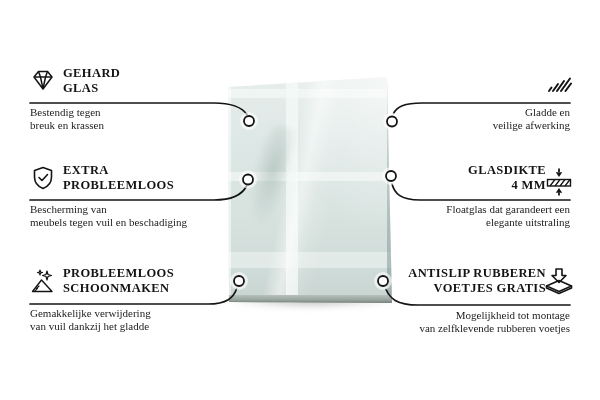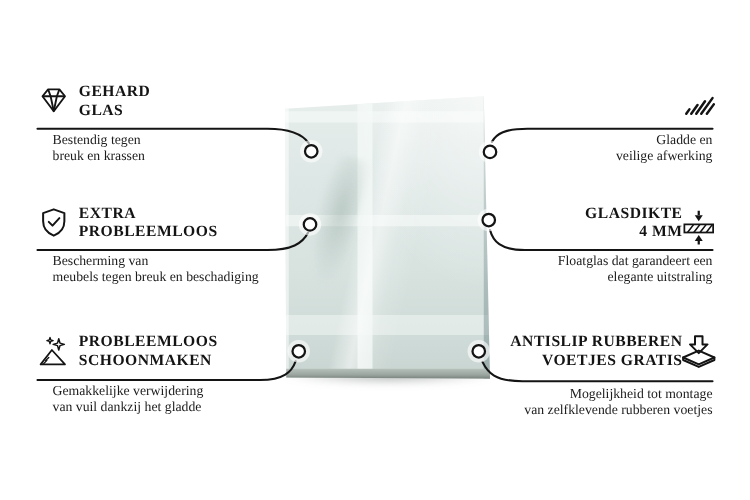--- a/index.html
+++ b/index.html
@@ -5,21 +5,21 @@
   html,body{margin:0;padding:0;}
   .stage{
     position:relative;width:600px;height:400px;background:#ffffff;overflow:hidden;
     font-family:"Liberation Serif","DejaVu Serif",serif;color:#141414;
   }
   .abs{position:absolute;}
   
   .title{font-size:12.5px;font-weight:700;line-height:15px;letter-spacing:.4px;}
   .title span{display:block;white-space:nowrap;}
   .desc{font-size:11px;line-height:13px;color:#1c1c1c;}
-  .desc span{display:block;white-space:nowrap;margin-left:12px;}
+  .desc span{display:block;white-space:nowrap;}
   .t-right{text-align:right;}
   .title-l1{left:63px;top:66px;}  .title-l2{left:63px;top:163px;}  .title-l3{left:63px;top:266px;}
   .title-r1{right:54px;top:66px;} .title-r2{right:54px;top:163px;} .title-r3{right:54px;top:266px;}
   .desc-l1{left:30px;top:106px;}  .desc-l2{left:30px;top:203px;}   .desc-l3{left:30px;top:307px;}
   .desc-r1{right:30px;top:106px;} .desc-r2{right:30px;top:203px;}  .desc-r3{right:30px;top:309px;}
   .icon-l1{left:30px;top:68px;}   .icon-l2{left:30px;top:165px;}   .icon-l3{left:30px;top:269px;}
   .icon-r1{right:28px;top:68px;}  .icon-r2{right:28px;top:167px;}  .icon-r3{right:26px;top:267px;}
   .icon svg{display:block;}
   
   .pane-shadow{left:224px;top:294px;width:174px;height:14px;border-radius:50%;
@@ -118,21 +118,21 @@
       <path d="M13 2.5 L21.5 5.5 V12 C21.5 17.5 18 21.5 13 23.5 C8 21.5 4.5 17.5 4.5 12 V5.5 Z"></path>
       <path d="M9 12.5 L12 15.5 L17.5 9.5"></path>
     </svg>
   </span>
   <div class="abs title title-l2 txt">
     <span>EXTRA</span>
     <span>PROBLEEMLOOS</span>
   </div>
   <div class="abs desc desc-l2 txt">
     <span>Bescherming van</span>
-    <span>meubels tegen breuk en beschadiging</span>
+    <span>meubels tegen vuil en beschadiging</span>
   </div>
 
   <span class="abs icon icon-l3 txt">
     <svg width="26" height="24" viewBox="0 0 26 24" fill="none" stroke="#141414" stroke-width="1.4" stroke-linejoin="round" stroke-linecap="round">
       <path d="M2.5 22.5 L11.5 11 L22 22.5 Z"></path>
       <path d="M6.5 19.5 L9 17" stroke-width="1.1"></path>
         <path d="M5 21.8 L7.5 19.3" stroke-width="1.1"></path>
       <path d="M17 2 L18 5.5 L21.5 6.5 L18 7.5 L17 11 L16 7.5 L12.5 6.5 L16 5.5 Z" stroke-width="1.2"></path>
       <path d="M10 1 L10.6 2.9 L12.5 3.5 L10.6 4.1 L10 6 L9.4 4.1 L7.5 3.5 L9.4 2.9 Z" stroke-width="1.1"></path>
     </svg>

